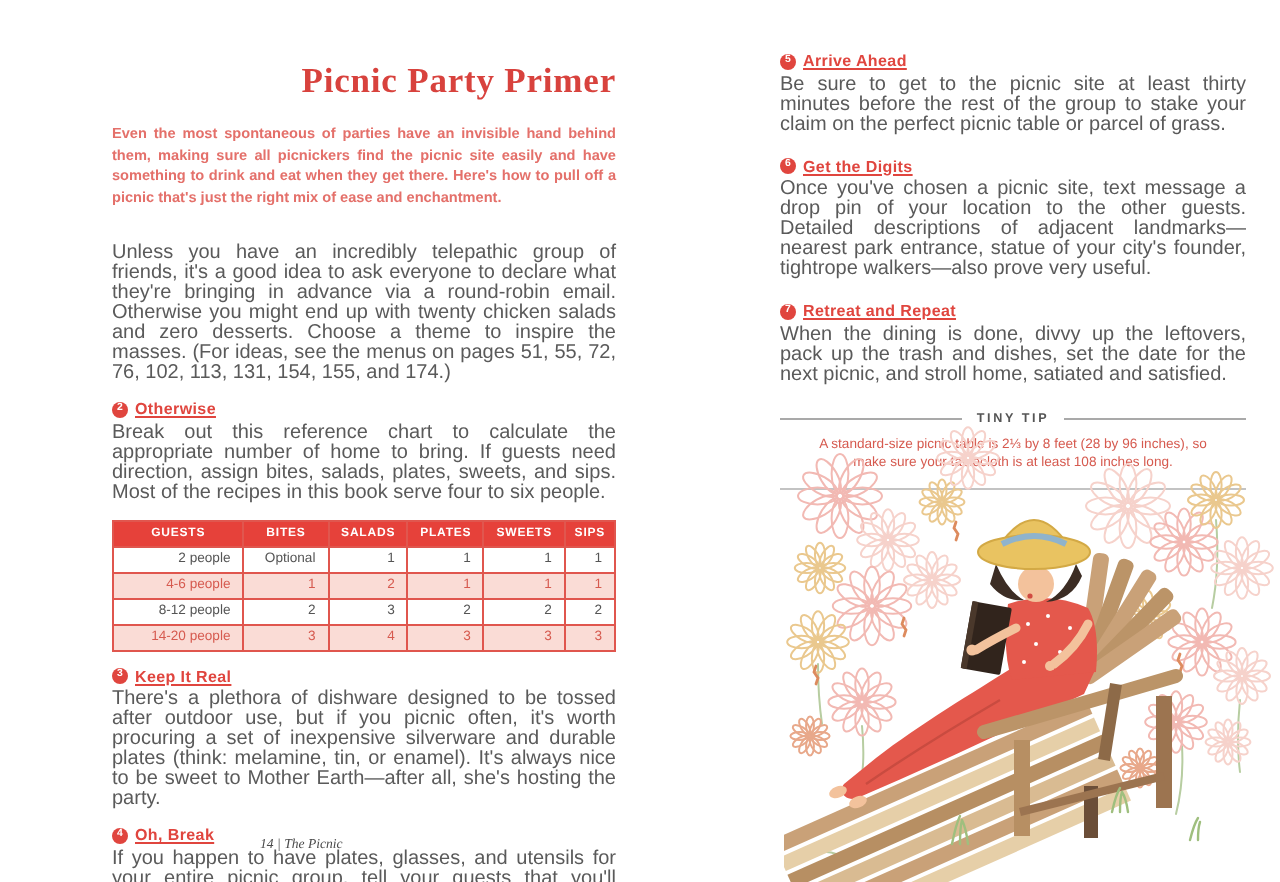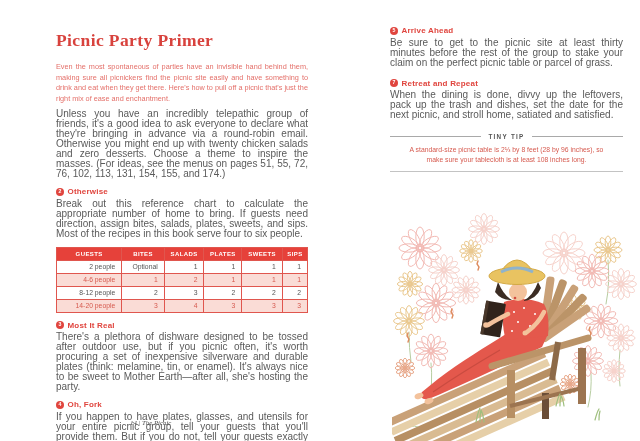--- a/index.html
+++ b/index.html
@@ -6,31 +6,31 @@
   html,body { background:#ffffff; }
   .spread {
     position:relative; width:640px; height:441px; background:#ffffff;
     font-family:"Liberation Sans", sans-serif; overflow:hidden;
   }
   .col-left { position:absolute; left:56px; top:30px; width:252px; }
   .col-right { position:absolute; left:390px; top:26px; width:233px; }
 
   h1.book-title {
     font-family:"Liberation Serif", serif; font-weight:700;
-    font-size:17.5px; color:#d8423d; text-align:left;
+    font-size:17.5px; color:#d8423d; text-align:right;
     letter-spacing:0.4px; margin:0 0 11px 0;
   }
   p.intro {
     color:#e4706a; font-size:7.3px; line-height:10.5px;
-    text-align:justify; margin:0 0 5px 0;
+    text-align:justify; margin:0 0 18px 0;font-weight:bold;
   }
   h2.sec {
     color:#e0453e; font-size:8px; font-weight:700;
     margin:8px 0 2.5px 0; letter-spacing:0.2px;
-    display:flex; align-items:center;
+    display:flex; align-items:center;text-decoration:underline;
   }
   .bullet {
     display:inline-flex; align-items:center; justify-content:center;
     width:8px; height:8px; border-radius:50%;
     background:#e0453e; color:#ffffff; font-size:5.2px; font-weight:700;
     margin-right:3.5px; flex:0 0 auto; line-height:1;
   }
   p.body {
     color:#5a5a5a; font-size:10px; line-height:10px;
     text-align:justify; margin:0;
@@ -132,38 +132,43 @@
           <td>4</td>
           <td>3</td>
           <td>3</td>
           <td>3</td>
         </tr>
       </tbody>
     </table>
 
     <h2 class="sec">
       <span class="bullet">3</span>
-      <span>Most It Real</span>
+      <span>Keep It Real</span>
     </h2>
     <p class="body">There's a plethora of dishware designed to be tossed after outdoor use, but if you picnic often, it's worth procuring a set of inexpensive silverware and durable plates (think: melamine, tin, or enamel). It's always nice to be sweet to Mother Earth—after all, she's hosting the party.</p>
 
     <h2 class="sec">
       <span class="bullet">4</span>
-      <span>Oh, Fork</span>
+      <span>Oh, Break</span>
     </h2>
     <p class="body">If you happen to have plates, glasses, and utensils for your entire picnic group, tell your guests that you'll provide them. But if you do not, tell your guests exactly sweet they're expected to bring to the blanket. Tote a few extra place settings for drop-in (or forgetful) picnickers.</p>
   </div>
 
   <div class="col-right">
     <h2 class="sec" style="margin-top:0;">
       <span class="bullet">5</span>
       <span>Arrive Ahead</span>
     </h2>
     <p class="body">Be sure to get to the picnic site at least thirty minutes before the rest of the group to stake your claim on the perfect picnic table or parcel of grass.</p>
 
+    <h2 class="sec" style="margin-top:11px;">
+      <span class="bullet">6</span>
+      <span>Get the Digits</span>
+    </h2>
+    <p class="body">Once you've chosen a picnic site, text message a drop pin of your location to the other guests. Detailed descriptions of adjacent landmarks—nearest park entrance, statue of your city's founder, tightrope walkers—also prove very useful.</p>
 
     <h2 class="sec" style="margin-top:11px;">
       <span class="bullet">7</span>
       <span>Retreat and Repeat</span>
     </h2>
     <p class="body">When the dining is done, divvy up the leftovers, pack up the trash and dishes, set the date for the next picnic, and stroll home, satiated and satisfied.</p>
 
     <div class="tiny-tip">
       <div class="tip-head">
         <span class="rule"></span>

